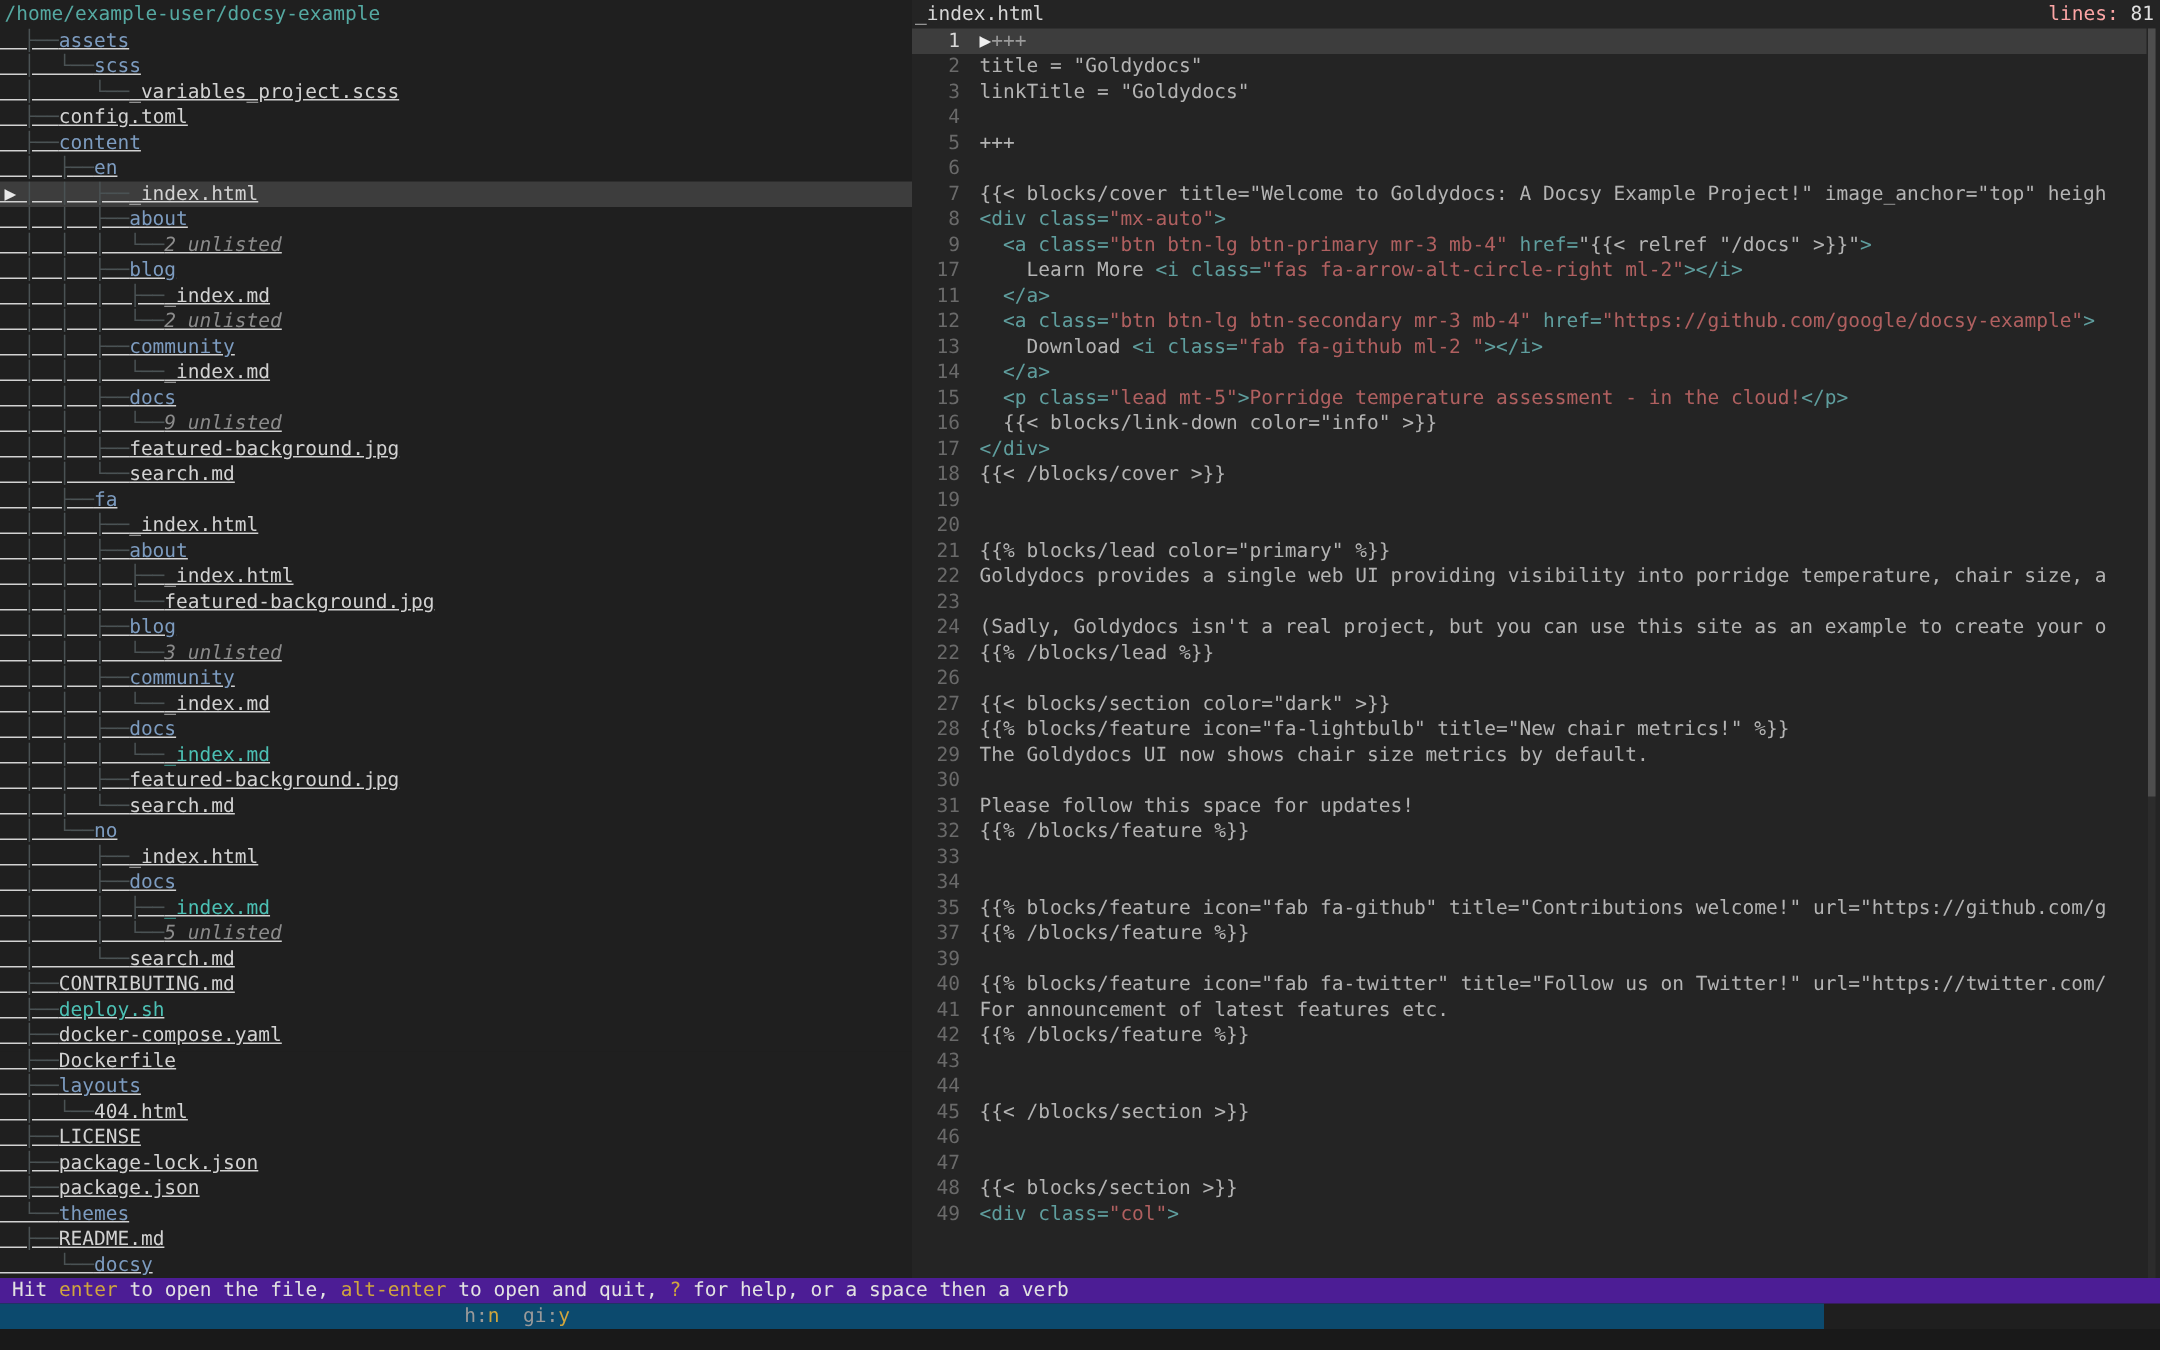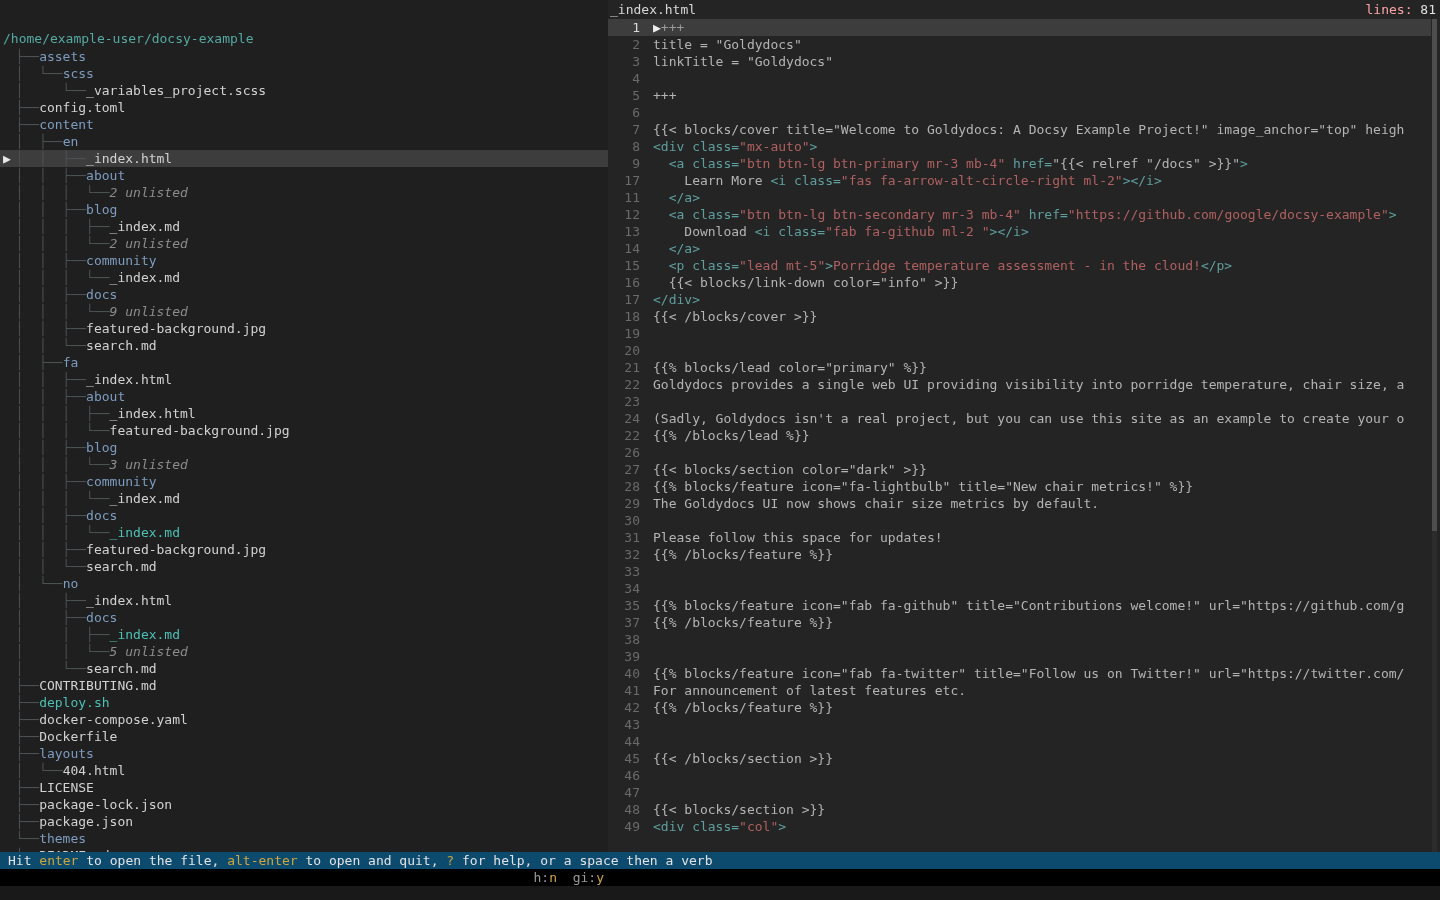--- a/index.html
+++ b/index.html
@@ -3,24 +3,24 @@
 <meta charset="utf-8">
 <style>
   * { margin:0; padding:0; box-sizing:border-box; }
   html,body { width:1440px; height:900px; overflow:hidden; background:#191919; }
   .app {
     position:relative; width:1440px; height:900px; background:#1f1f1f;
     font-family:"DejaVu Sans Mono", monospace; font-size:13px; line-height:17px;
     color:#d2d2d2;
   }
   
-  .left-panel { position:absolute; left:0; top:0; width:608px; height:701px; background:#1f1f1f;margin-top:29px; }
+  .left-panel { position:absolute; left:0; top:0; width:608px; height:701px; background:#1f1f1f; }
   .tree-path { position:absolute; left:3px; top:1px; color:#55a9a2; white-space:pre; }
   .file-tree { position:absolute; left:0; top:19px; width:608px; }
-  .trow { height:17px; white-space:pre; position:relative; }
+  .trow { height:17px; white-space:pre; position:relative;text-decoration:underline; }
   .trow.sel { background:#3d3d3d; }
   .sel-arrow { position:absolute; left:3px; top:0; color:#e8e8e8; }
   .guide { color:#4a5254; }
   .n-dir { color:#7d9cc0; }
   .n-file { color:#d2d2d2; }
   .n-match { color:#4cc0b4; }
   .n-unlisted { color:#8c8c8c; font-style:italic; }
   
   .right-panel { position:absolute; left:608px; top:0; width:832px; height:852px; background:#242424; }
   .preview-header { position:absolute; top:1px; left:2px; width:826px; display:flex; justify-content:space-between; white-space:pre; }
@@ -32,23 +32,23 @@
   .num { display:inline-block; width:32px; text-align:right; color:#6a6a6a; margin-right:13px; }
   .crow.sel .num { color:#d8d8d8; }
   .c-default { color:#b4b4b4; }
   .c-tag { color:#5f9e9e; }
   .c-str { color:#b06060; }
   .c-white { color:#efefef; }
   .c-dim { color:#9a9a9a; }
   .scrollbar { position:absolute; right:3px; top:19px; width:5px; height:833px; background:#2c2c2c; }
   .scroll-thumb { width:5px; height:512px; background:#4e4e4e; }
   
-  .status-bar { position:absolute; left:0; top:852px; width:1440px; height:17px; background:#0c4a6e; white-space:pre; padding-left:8px; }
+  .status-bar { position:absolute; left:0; top:852px; width:1440px; height:17px; background:#4c1d95; white-space:pre; padding-left:8px; }
   .sb-text { color:#e2e2e2; } .sb-key { color:#cfa53e; }
-  .input-line { position:absolute; left:0; top:869px; width:1440px; height:17px; background:#000000; white-space:pre; }
+  .input-line { position:absolute; left:0; top:869px; width:1216px; height:17px; background:#0c4a6e; white-space:pre; }
   .prompt { color:#9a9a9a; margin-left:6px; }
   .input-val { color:#e4e4e4; }
   .cursor { display:inline-block; width:7px; height:14px; background:#dcdcdc; vertical-align:-2px; }
   .flags { position:absolute; right:836px; top:0; white-space:pre; }
   .fl-label { color:#9a9a9a; } .fl-value { color:#cfa53e; }
   .bottom-strip { position:absolute; left:0; top:886px; width:1440px; height:14px; background:#191919; }
 </style>
 </head>
 <body>
 
@@ -144,21 +144,20 @@
         <div class="crow"><span class="num">27</span><span><span class="c-default">{{&lt; blocks/section color="dark" &gt;}}</span></span></div>
         <div class="crow"><span class="num">28</span><span><span class="c-default">{{% blocks/feature icon="fa-lightbulb" title="New chair metrics!" %}}</span></span></div>
         <div class="crow"><span class="num">29</span><span><span class="c-default">The Goldydocs UI now shows chair size metrics by default.</span></span></div>
         <div class="crow"><span class="num">30</span><span></span></div>
         <div class="crow"><span class="num">31</span><span><span class="c-default">Please follow this space for updates!</span></span></div>
         <div class="crow"><span class="num">32</span><span><span class="c-default">{{% /blocks/feature %}}</span></span></div>
         <div class="crow"><span class="num">33</span><span></span></div>
         <div class="crow"><span class="num">34</span><span></span></div>
         <div class="crow"><span class="num">35</span><span><span class="c-default">{{% blocks/feature icon="fab fa-github" title="Contributions welcome!" url="https://github.com/g</span></span></div>
         <div class="crow"><span class="num">37</span><span><span class="c-default">{{% /blocks/feature %}}</span></span></div>
-        <div class="crow"><span class="num">38</span><span></span></div>
         <div class="crow"><span class="num">39</span><span></span></div>
         <div class="crow"><span class="num">40</span><span><span class="c-default">{{% blocks/feature icon="fab fa-twitter" title="Follow us on Twitter!" url="https://twitter.com/</span></span></div>
         <div class="crow"><span class="num">41</span><span><span class="c-default">For announcement of latest features etc.</span></span></div>
         <div class="crow"><span class="num">42</span><span><span class="c-default">{{% /blocks/feature %}}</span></span></div>
         <div class="crow"><span class="num">43</span><span></span></div>
         <div class="crow"><span class="num">44</span><span></span></div>
         <div class="crow"><span class="num">45</span><span><span class="c-default">{{&lt; /blocks/section &gt;}}</span></span></div>
         <div class="crow"><span class="num">46</span><span></span></div>
         <div class="crow"><span class="num">47</span><span></span></div>
         <div class="crow"><span class="num">48</span><span><span class="c-default">{{&lt; blocks/section &gt;}}</span></span></div>

